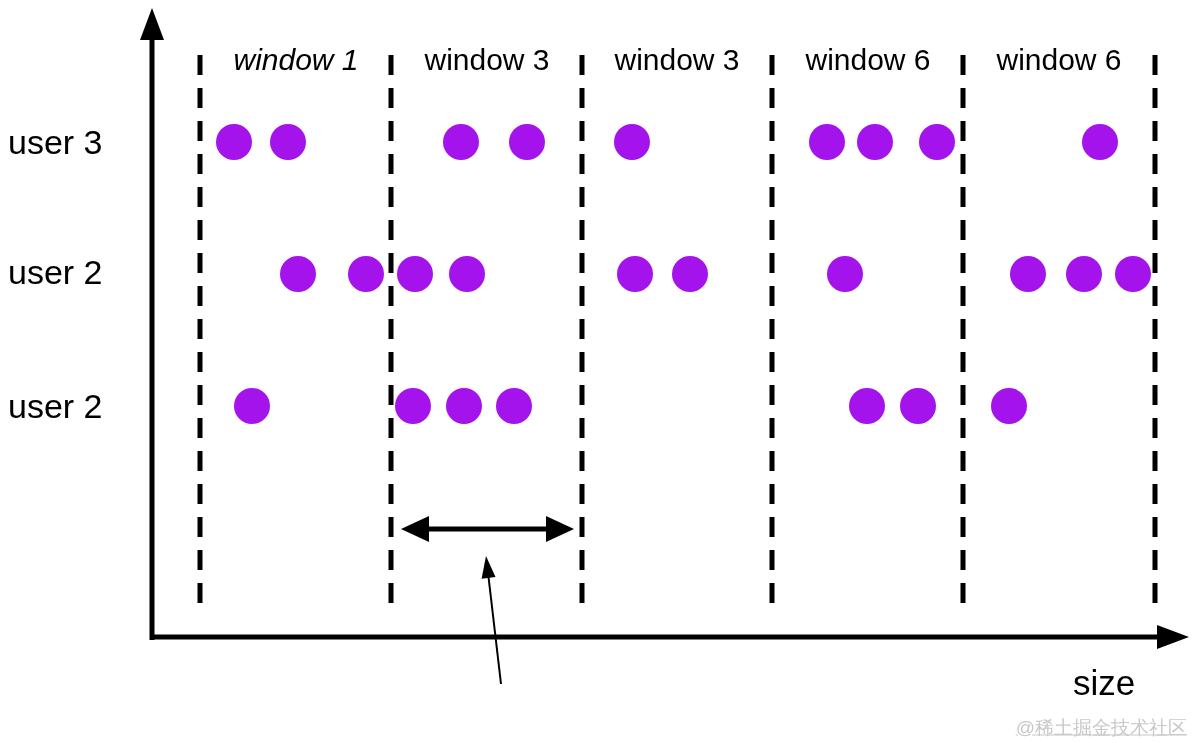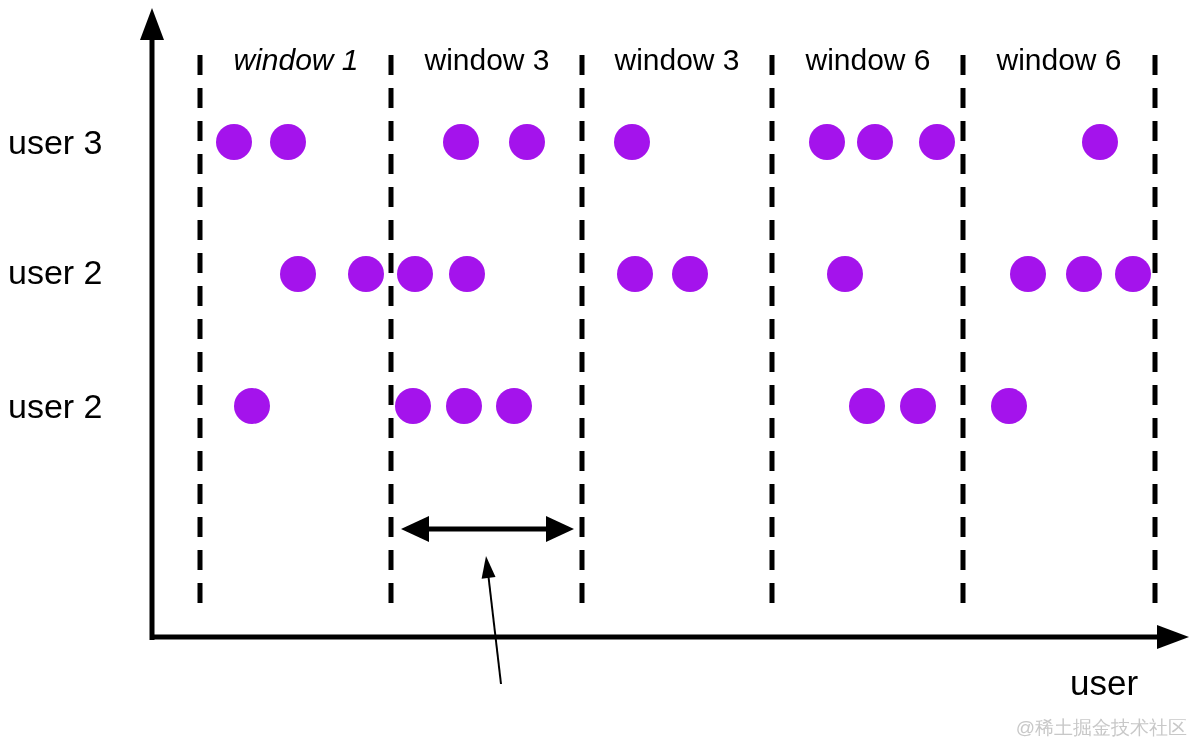--- a/index.html
+++ b/index.html
@@ -14,21 +14,21 @@
   }
   .fig svg { position: absolute; left: 0; top: 0; }
   .lbl { position: absolute; white-space: nowrap; line-height: 1; }
   .lbl.center { transform: translate(-50%, -50%); }
   .lbl.leftv  { transform: translate(0, -50%); }
   .lbl.rightv { transform: translate(-100%, -50%); }
   .user-label   { font-size: 34px; }
   .window-label { font-size: 30px; }
   .time-label   { font-size: 35px; }
   .wsize-label  { font-size: 32px; }
-  .mark-label   { font-size: 19px; }
+  .mark-label   { font-size: 19px; text-decoration: underline; }
 </style>
 </head>
 <body>
 
 <div class="fig">
   <svg id="diagram-svg" width="1193" height="743">
       <line x1="152" y1="640" x2="152" y2="34" stroke="#000000" stroke-width="5"></line>
       <polygon points="152,8 164,40 140,40" fill="#000000"></polygon>
       <line x1="150" y1="637" x2="1163" y2="637" stroke="#000000" stroke-width="5"></line>
       <polygon points="1189,637 1157,649 1157,625" fill="#000000"></polygon>
@@ -75,15 +75,15 @@
       <span class="lbl leftv user-label" style="left: 8px; top: 272px;">user 2</span>
       <span class="lbl leftv user-label" style="left: 8px; top: 406px;">user 2</span>
     </div>
   <div id="window-labels">
       <span class="lbl center window-label" style="left: 296px; top: 60px; font-style: italic;">window 1</span>
       <span class="lbl center window-label" style="left: 487px; top: 60px;">window 3</span>
       <span class="lbl center window-label" style="left: 677px; top: 60px; text-align: center;">window 3</span>
       <span class="lbl center window-label" style="left: 868px; top: 60px;">window 6</span>
       <span class="lbl center window-label" style="left: 1059px; top: 60px;">window 6</span>
     </div>
-  <span class="lbl center time-label" id="time-label" style="left: 1104px; top: 682px;">user</span>
+  <span class="lbl center time-label" id="time-label" style="left: 1104px; top: 682px;">size</span>
   <span class="lbl rightv mark-label" id="watermark" style="left: 1187px; top: 727px; color: rgb(200, 200, 200);">@稀土掘金技术社区</span>
 </div>
 
 </body></html>

